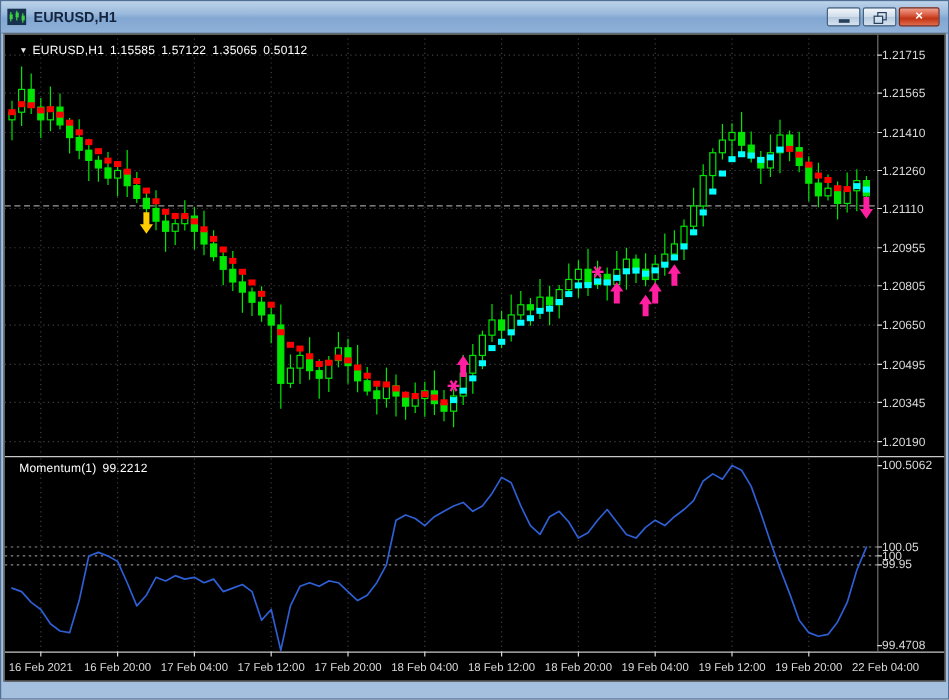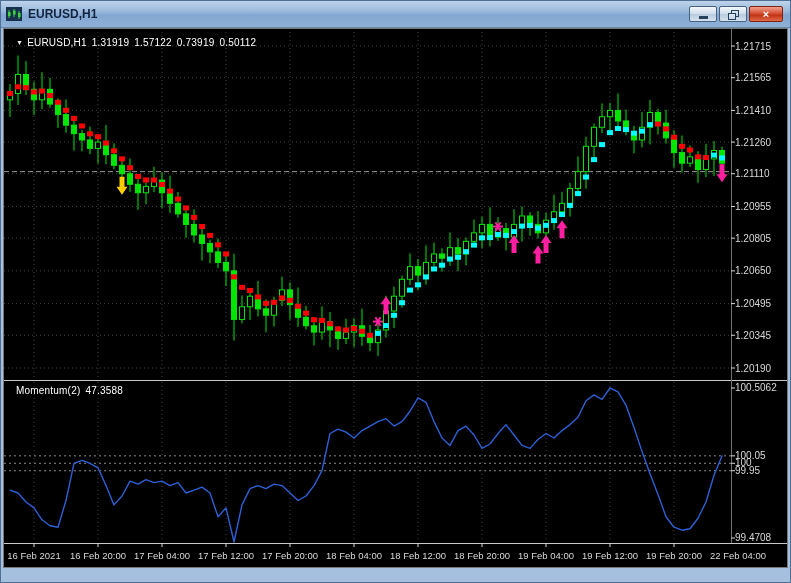--- a/index.html
+++ b/index.html
@@ -471,21 +471,21 @@
           <text x="542" y="530" fill="#D8D8D8" font-size="9.5" font-family="&quot;Liberation Sans&quot;,sans-serif" text-anchor="middle">19 Feb 04:00</text>
           <line x1="606" y1="514" x2="606" y2="518" stroke="#D8D8D8"></line>
           <text x="606" y="530" fill="#D8D8D8" font-size="9.5" font-family="&quot;Liberation Sans&quot;,sans-serif" text-anchor="middle">19 Feb 12:00</text>
           <line x1="670" y1="514" x2="670" y2="518" stroke="#D8D8D8"></line>
           <text x="670" y="530" fill="#D8D8D8" font-size="9.5" font-family="&quot;Liberation Sans&quot;,sans-serif" text-anchor="middle">19 Feb 20:00</text>
           <text x="734" y="530" fill="#D8D8D8" font-size="9.5" font-family="&quot;Liberation Sans&quot;,sans-serif" text-anchor="middle">22 Feb 04:00</text>
         </g>
     </svg>
 
     <div class="overlay" style="left:12px;top:8px;">
-      <span class="tri">▼</span><span>EURUSD,H1</span><span>1.31919</span><span>1.57122</span><span>0.73919</span><span>0.50112</span>
+      <span class="tri">▼</span><span>EURUSD,H1</span><span>1.15585</span><span>1.57122</span><span>1.35065</span><span>0.50112</span>
     </div>
 
     <div class="overlay" style="left:12px;top:356px;">
-      <span>Momentum(2)</span><span>47.3588</span>
+      <span>Momentum(1)</span><span>99.2212</span>
     </div>
   </div>
 
 </div>
 
 </body></html>

